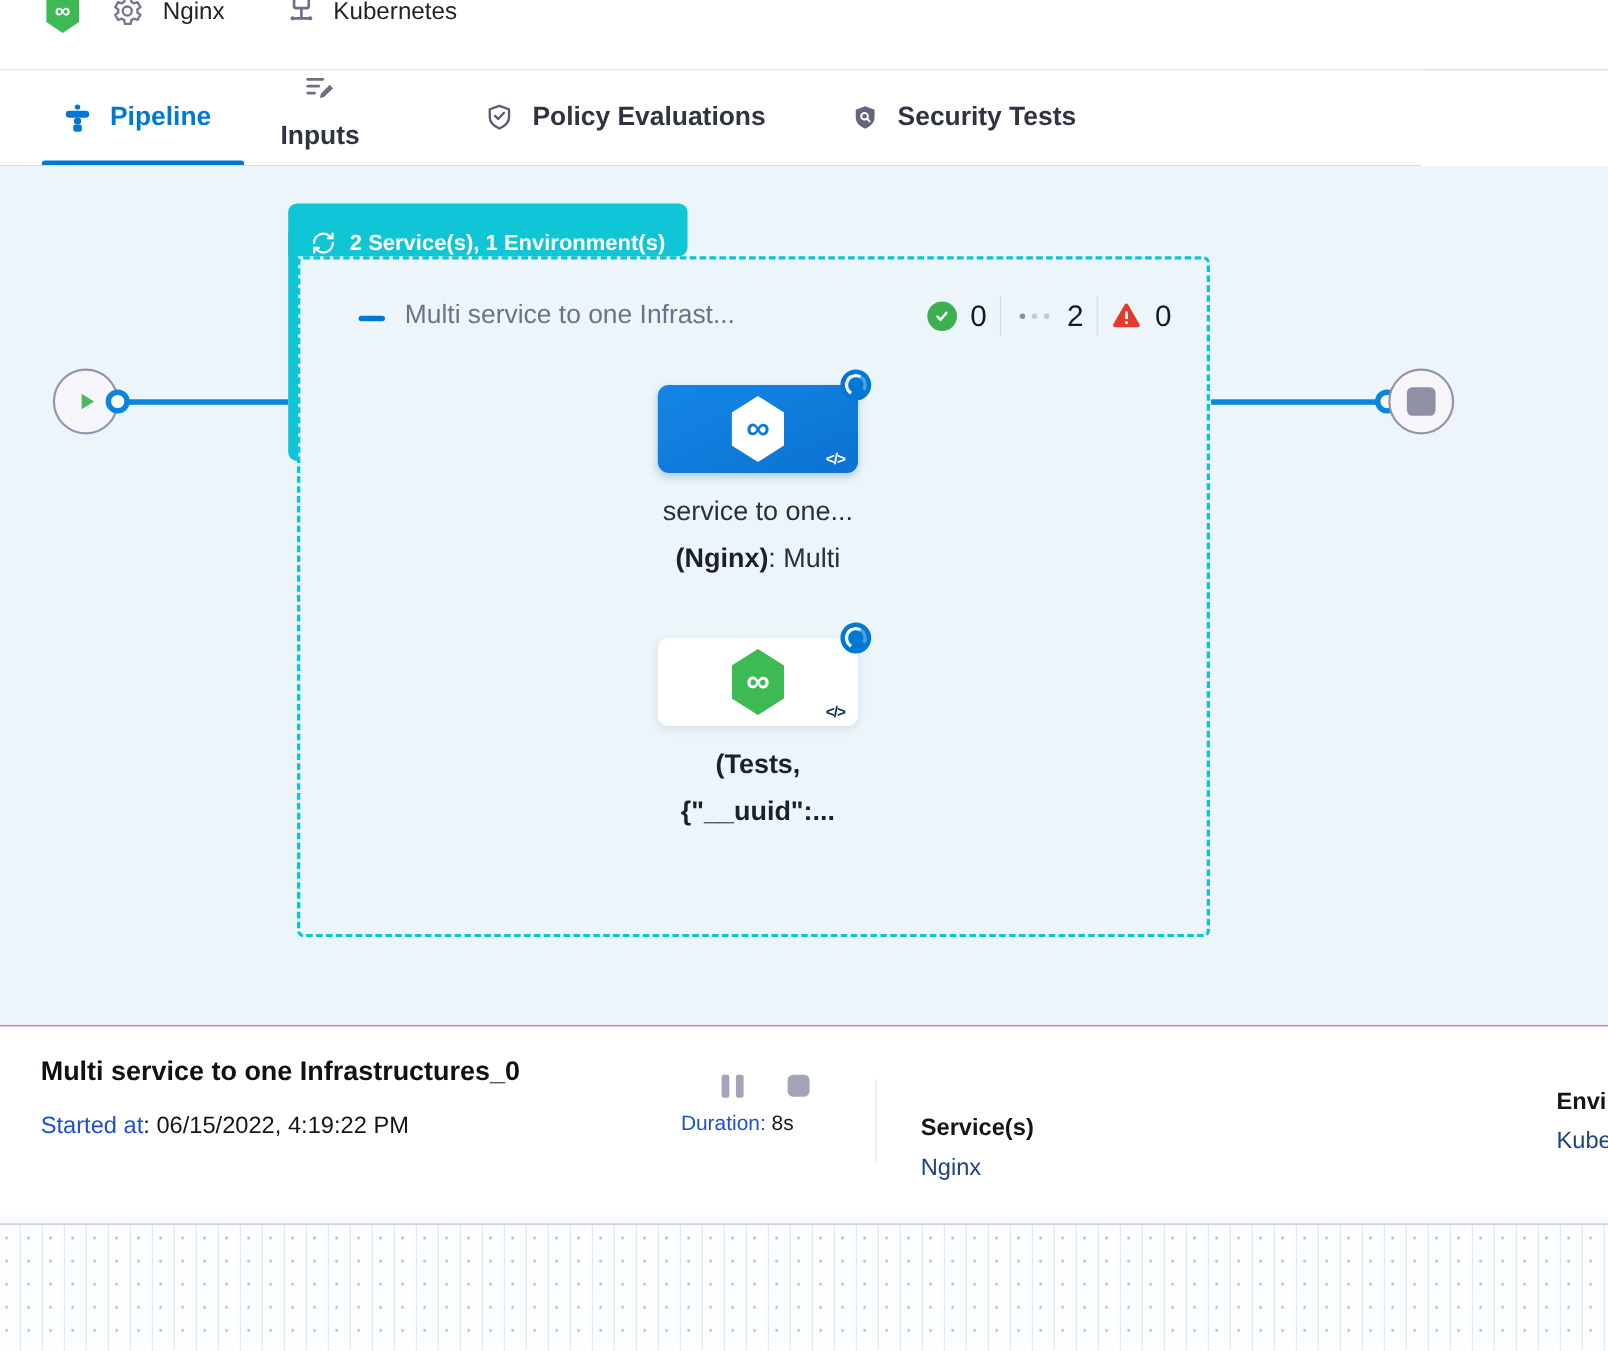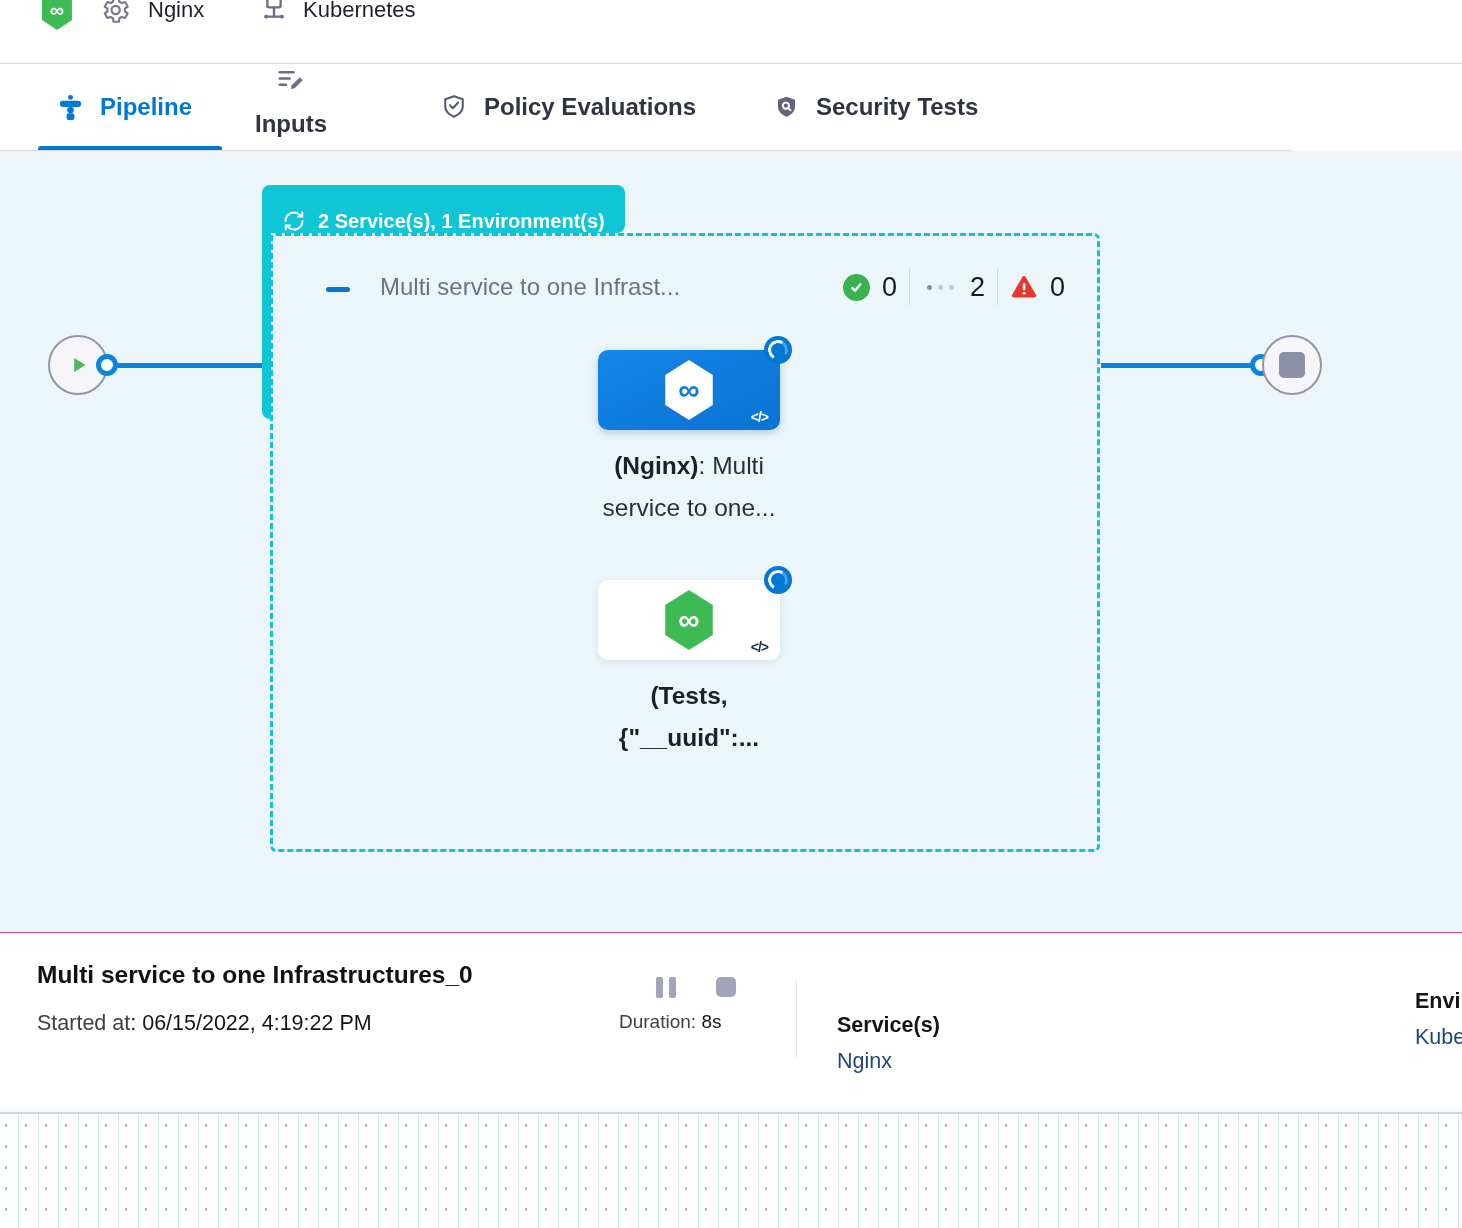--- a/index.html
+++ b/index.html
@@ -27,21 +27,21 @@
   .tab-security{left:773px;}
 
   
   .canvas{position:absolute;left:0;top:151px;width:1462px;height:781px;background:#ecf6fa;}
   .stage-badge{position:absolute;left:262px;top:34px;height:48px;display:flex;align-items:flex-end;gap:12px;
     padding:0 20px;background:#10c6d6;color:#fff;font-size:20px;font-weight:600;border-radius:8px 8px 8px 0;box-sizing:border-box;z-index:3;}
   .stage-leftbar{position:absolute;left:262px;top:60px;width:9px;height:208px;background:#10c6d6;border-radius:0 0 0 8px;z-index:2;}
   .stage-box{position:absolute;left:270px;top:82px;width:830px;height:619px;border:3px dashed #0cc4d6;border-radius:6px;box-sizing:border-box;z-index:1;}
 
   .stage-minus{position:absolute;left:326px;top:136px;width:24px;height:5px;background:#0278d5;border-radius:3px;cursor:pointer;}
-  .stage-title{position:absolute;left:380px;top:122px;font-size:24px;color:#6a7486;}
+  .stage-title{position:absolute;left:368px;top:122px;font-size:24px;color:#6a7486;}
   .stage-counts{position:absolute;left:843px;top:118px;display:flex;align-items:center;gap:12px;}
   .cnt{font-size:27px;font-weight:500;color:#17191f;}
   .chk{width:27px;height:27px;border-radius:50%;background:#3db04f;display:flex;align-items:center;justify-content:center;}
   .vdiv{width:1px;height:36px;background:#ccd9e0;}
   .dots{display:flex;align-items:center;gap:6px;width:36px;justify-content:center;}
   .dots i{display:block;width:5px;height:5px;border-radius:50%;background:#c6c7d3;}
   .dots i:first-child{background:#8b8da3;}
 
   
   .line{position:absolute;height:5px;background:#0b86dd;top:212px;}
@@ -70,21 +70,21 @@
     border-bottom-color:transparent;border-right-color:rgba(255,255,255,.3);transform:rotate(-15deg);}
   .node-label{position:absolute;left:519px;width:340px;text-align:center;font-size:24.5px;line-height:42px;color:#2b2f38;}
   .node-label b{color:#1d2026;}
   .lab1{top:294px;}
   .lab2{top:524px;}
 
   
   .bottombar{position:absolute;left:0;top:932px;width:1462px;height:173px;background:#fff;border-top:1px solid #ec4899;box-sizing:border-box;}
   .exec-title{position:absolute;left:37px;top:28px;font-size:24.5px;font-weight:700;color:#101117;}
   .started{position:absolute;left:37px;top:78px;font-size:21.5px;color:#14151a;}
-  .gray{color:#404040;margin-top:44px;}
+  .gray{color:#1d4ed8;margin-top:44px;}
   .btn-pause{position:absolute;left:656px;top:44px;width:34px;height:21px;display:flex;gap:6px;cursor:pointer;}
   .btn-pause i{display:block;width:7px;height:21px;background:#a2a4b9;border-radius:2px;}
   .btn-stop{position:absolute;left:716px;top:44px;width:20px;height:20px;background:#a2a4b9;border-radius:5px;cursor:pointer;}
   .duration{position:absolute;left:619px;top:78px;font-size:19px;color:#14151a;}
   .foot-div{position:absolute;left:796px;top:48px;width:1px;height:76px;background:#dcdde8;}
   .foot-col{position:absolute;top:56px;font-size:21.5px;}
   .foot-col .k{color:#14151a;font-weight:600;}
   .foot-col .v{margin-top:11px;color:#1b4584;cursor:pointer;}
   .col-svc{left:837px;margin-top:24px;}
   .col-env{left:1415px;width:220px;}
@@ -215,22 +215,22 @@
       </span>
       <span class="cnt">0</span>
     </div>
 
     <div class="node node-blue">
       <div class="hexagon node-hex node-hex-white">∞</div>
       <div class="code-icn">&lt;/&gt;</div>
       <div class="spinner"></div>
     </div>
     <div class="node-label lab1">
+      <div>service to one...</div>
       <div><b>(Nginx)</b><span>: Multi</span></div>
-      <div>service to one...</div>
     </div>
 
     <div class="node node-white">
       <div class="hexagon node-hex node-hex-green">∞</div>
       <div class="code-icn">&lt;/&gt;</div>
       <div class="spinner"></div>
     </div>
     <div class="node-label lab2">
       <div><b>(Tests,</b></div>
       <div><b>{"__uuid":...</b></div>

